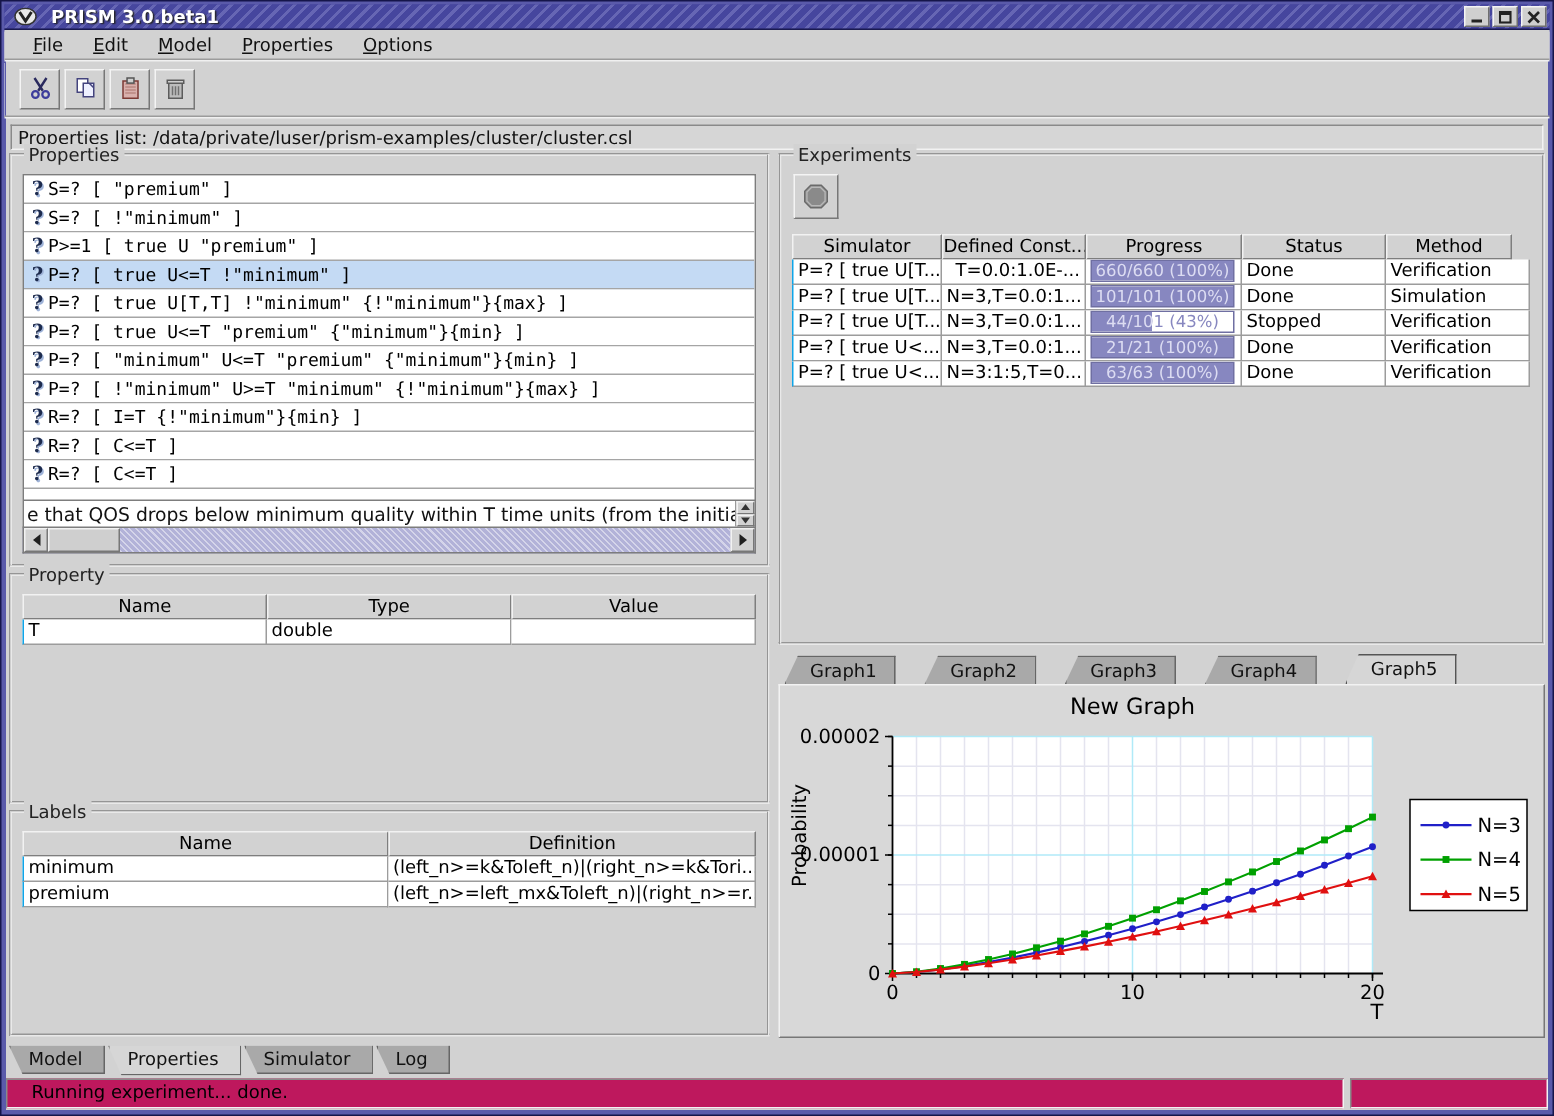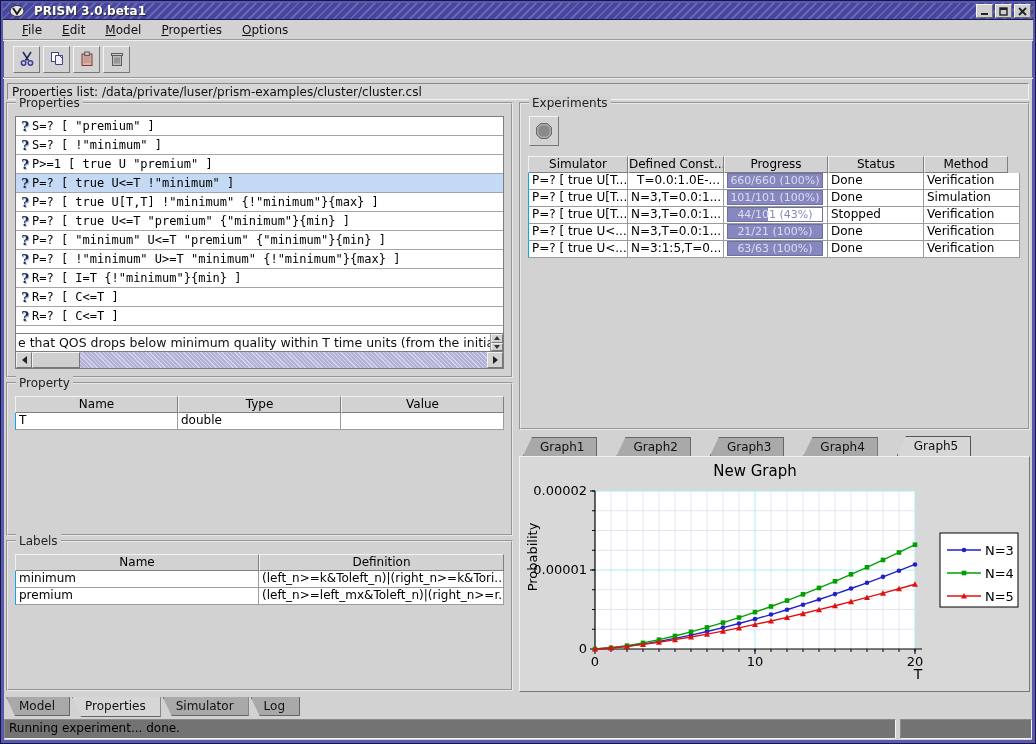--- a/index.html
+++ b/index.html
@@ -101,22 +101,22 @@
   .tab.bottom { clip-path:polygon(0 0, 100% 0, 100% 100%, 9px 100%); border:1px solid #666; border-top:none; padding:2px 14px 2px 12px; }
   .tab.bottom.active { background:#d6d6d6; }
 
   .graph-pane { position:absolute; left:0px; top:334px; width:511px; height:256px; }
   .graph-content { position:absolute; left:0; right:0; top:20px; bottom:0; background:#d8d8d8;
                    border:1px solid; border-color:#f2f2f2 #777 #777 #f2f2f2; }
 
   
   .bottom-tabs { position:absolute; left:6px; top:697px; height:21px; display:flex; }
   .statusbar { position:absolute; left:4px; right:4px; top:719px; height:20px; display:flex; gap:4px; }
-  .status-cell { border:1px solid; border-color:#8a8a8a #f2f2f2 #f2f2f2 #8a8a8a; background:#737373;
-                 font-size:12px; padding:1px 4px; white-space:nowrap; overflow:hidden; }
+  .status-cell { border:1px solid; border-color:#8a8a8a #f2f2f2 #f2f2f2 #8a8a8a; background:#be185d;
+                 font-size:12px; padding:1px 16px; white-space:nowrap; overflow:hidden; }
   .status-main { flex:1; }
   .status-side { flex:0 0 132px; }
 
   svg text { font-family:"DejaVu Sans","Liberation Sans",sans-serif; }
 </style>
 </head>
 <body>
 
 <div class="window">
 

